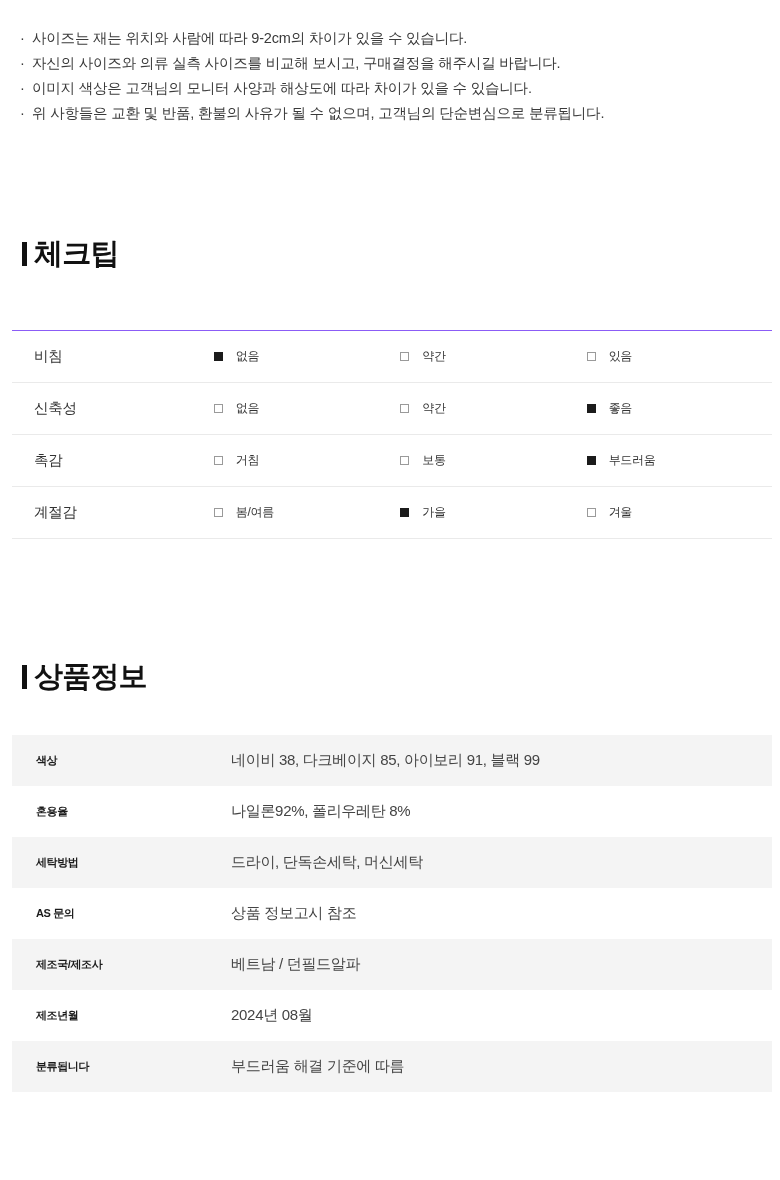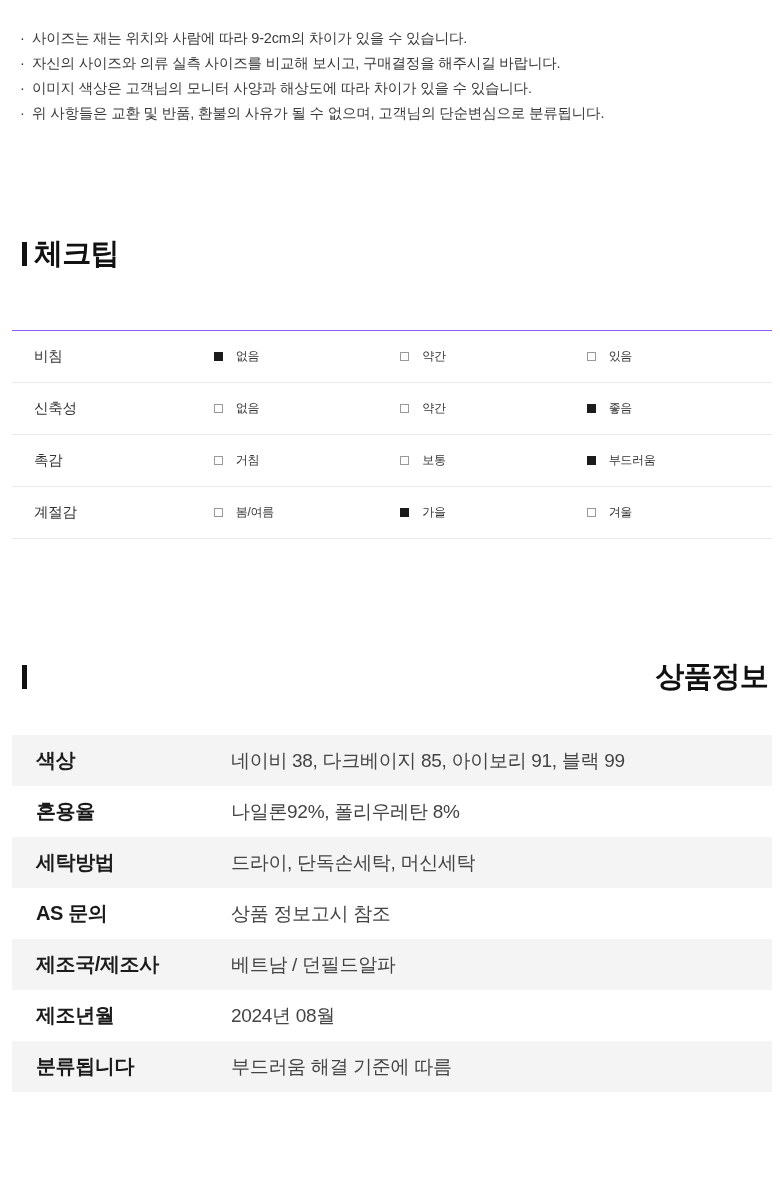--- a/index.html
+++ b/index.html
@@ -53,21 +53,21 @@
     color: #111111;
   }
   .section-title .bar {
     display: inline-block;
     width: 5px;
     height: 24px;
     background: #111111;
     margin-right: 7px;
   }
   #check-tip-heading { margin-top: 108px; margin-left: 10px; }
-  #product-info-heading { margin-top: 118px; margin-left: 10px; justify-content: space-between; }
+  #product-info-heading { margin-top: 118px; margin-left: 10px; }
 
   
   .check-table {
     width: 760px;
     margin: 56px auto 0 auto;
     border-collapse: collapse;
     border-top: 1px solid #8b5cf6;
   }
   .check-table tr {
     border-bottom: 1px solid #eaeaea;
@@ -120,28 +120,28 @@
   }
   .info-table tr.odd td { background: #f4f4f4; }
   .info-table tr.even td { background: #ffffff; }
   .info-table td {
     height: 49px;
     vertical-align: middle;
   }
   .info-key {
     width: 190px;
     padding-left: 24px;
-    font-size: 20px;
+    font-size: 11px;
     font-weight: bold;
     color: #1b1b1b;
     letter-spacing: -0.4px;
   }
   .info-val {
     padding-left: 4px;
-    font-size: 19px;
+    font-size: 15px;
     color: #444444;
     letter-spacing: -0.3px;
   }
 </style>
 </head>
 <body>
 
 <div class="page">
 
   <div class="notice" id="notice-list">

